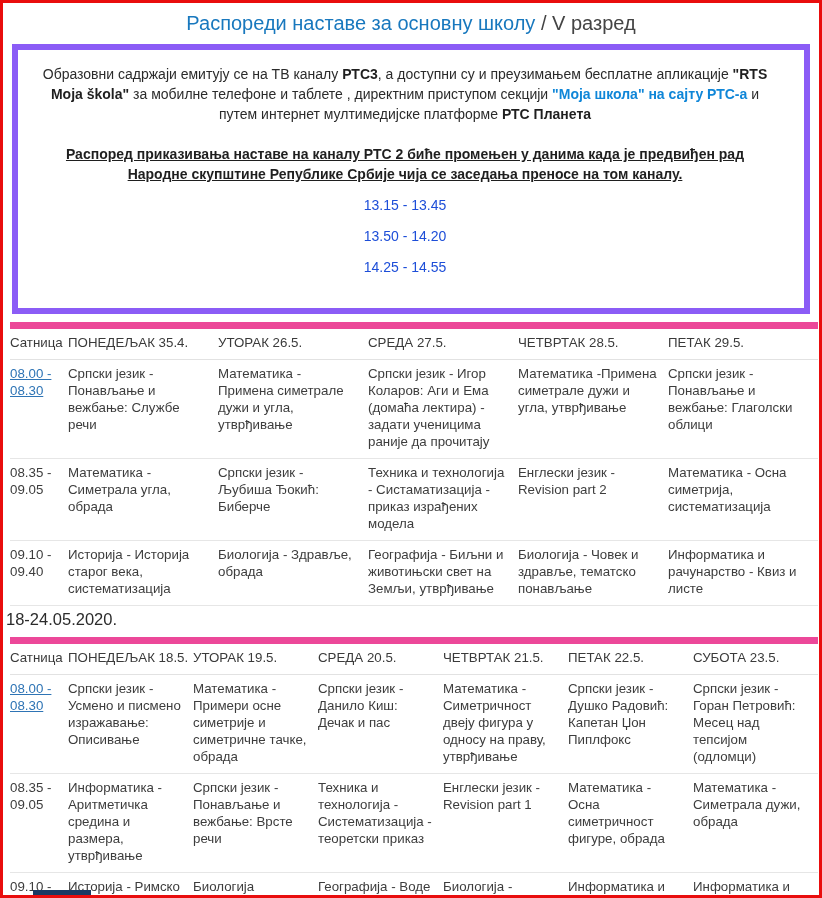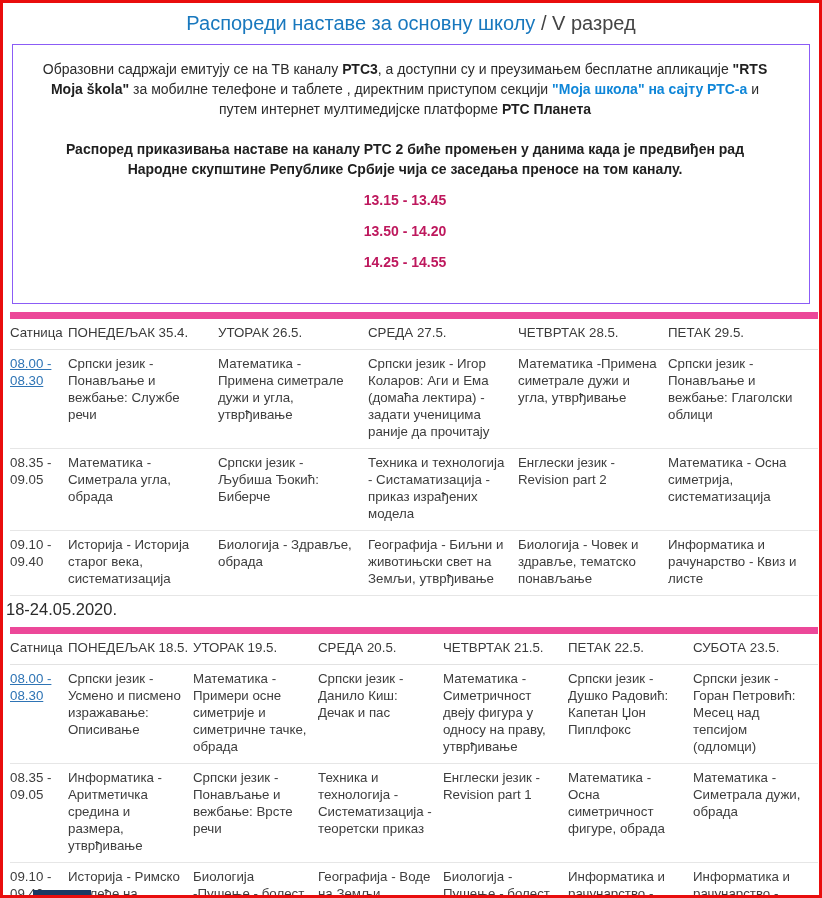--- a/index.html
+++ b/index.html
@@ -19,21 +19,21 @@
     color: #444444;
     padding: 9px 0 7px 0;
   }
   .page-title a {
     color: #1878be;
     text-decoration: none;
     cursor: pointer;
   }
   .info-box {
     margin: 2px 9px 8px 9px;
-    border: 1px solid #8b5cf6;
+    border: 6px solid #8b5cf6;
     padding: 14px 24px 34px 12px;
   }
   .info-p1 {
     text-align: center;
     font-size: 14px;
     line-height: 20px;
     color: #2b2b2b;
     padding: 0 6px;
   }
   .info-p1 b { font-weight: 700; color: #1f1f1f; }
@@ -44,39 +44,40 @@
     cursor: pointer;
   }
   .info-p2 {
     text-align: center;
     font-size: 14px;
     line-height: 20px;
     font-weight: 700;
     color: #1f1f1f;
     margin-top: 20px;
     padding: 0 14px;
+    text-decoration: underline;
   }
   .mini-schedule {
     display: flex;
     justify-content: center;
     align-items: center;
     margin-top: 6px;
     gap: 42px;
   }
   .mini-label {
     font-weight: 700;
     font-size: 14px;
     line-height: 20px;
     color: #1f1f1f;
     text-align: right;
   }
   .mini-times {
-    font-weight: 700;
-    font-size: 14px;
-    color: #be185d;
+    font-weight: 400;
+    font-size: 14px;
+    color: #1d4ed8;
   }
   .mini-times .time-row { margin: 17px 0; line-height: 14px; }
   .mini-times .time-row:first-child { margin-top: 8px; }
   .mini-times .time-row:last-child { margin-bottom: 0; }
 
   table.schedule {
     width: 808px;
     margin: 8px 7px 0 7px;
     border-collapse: collapse;
     table-layout: fixed;

